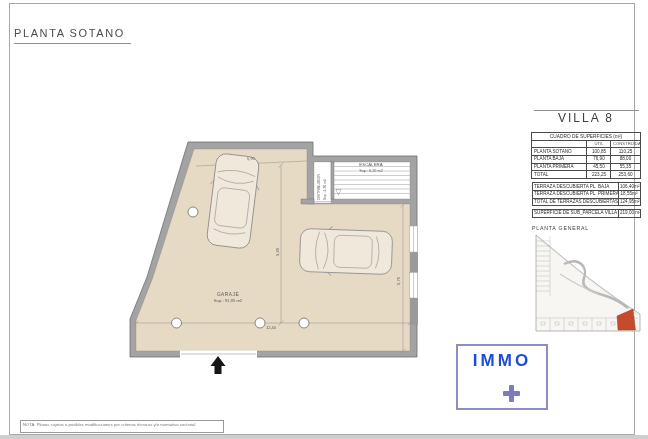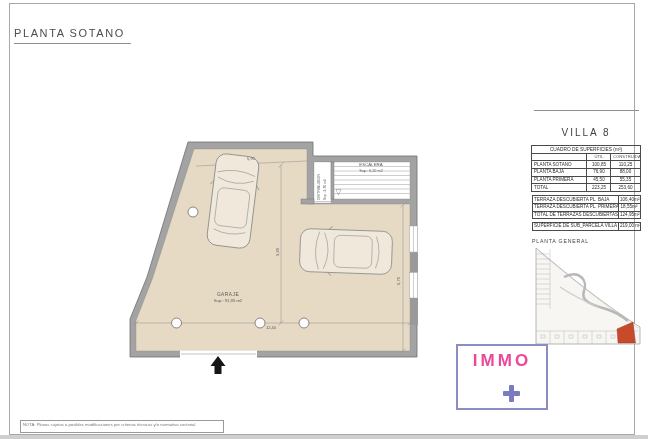--- a/index.html
+++ b/index.html
@@ -11,21 +11,21 @@
   .bottom-shadow{position:absolute;left:0;top:435px;width:648px;height:4px;background:#cfcfcf;}
   
   .drawing-title{position:absolute;left:14px;top:27px;font-size:11px;letter-spacing:1.6px;
                  color:#4d4d4d;border-bottom:1px solid #8f8f8f;padding:0 6px 4px 0;}
   
   svg.plan{position:absolute;left:0;top:0;}
   svg text{fill:#5a5a5a;}
   
   .panel{position:absolute;left:530px;top:110px;width:112px;}
   .panel-topline{border-top:1px solid #8f8f8f;width:105px;margin:0 auto;}
-  .villa-title{text-align:center;font-size:10px;letter-spacing:2px;color:#3f3f3f;margin-top:16px;}
+  .villa-title{text-align:center;font-size:12px;letter-spacing:2px;color:#3f3f3f;margin-top:0;}
   table{border-collapse:collapse;width:108px;margin:0 auto;table-layout:fixed;}
   td,th{border:0.5px solid #4a4a4a;font-size:4.6px;font-weight:normal;color:#2e2e2e;
         padding:0.5px 1.5px;line-height:1.25;white-space:nowrap;overflow:hidden;}
   .t-surfaces{margin-top:7px;}
   .t-surfaces .hd{text-align:center;font-size:4.8px;}
   .t-surfaces .colhd{text-align:center;color:#555;font-size:4.2px;}
   .t-surfaces .num{text-align:center;}
   .t-terraces{margin-top:3px;}
   .t-terraces .val{text-align:center;}
   .t-parcel{margin-top:2.5px;}
@@ -34,21 +34,21 @@
   .tcol-label{width:86px;} .tcol-val{width:22px;}
   .site-title{font-size:5.2px;letter-spacing:0.8px;color:#3f3f3f;margin:7px 0 3px 2px;}
   
   .note-box{position:absolute;left:20px;top:420px;width:198px;height:9px;
             border:0.5px solid #9a9a9a;font-size:4.2px;color:#777;
             padding:1px 2px;white-space:nowrap;overflow:hidden;background:#fff;}
   
   .logo{position:absolute;left:456px;top:344px;width:88px;height:62px;
         border:2px solid #8c8cc6;background:#fff;}
   .logo-immo{margin-top:6px;text-align:center;font-size:17px;font-weight:bold;
-             letter-spacing:3px;color:#ec4899;line-height:1;}
+             letter-spacing:3px;color:#1d4ed8;line-height:1;}
   .logo-mas{margin-top:1px;text-align:center;font-size:25px;font-weight:bold;
             letter-spacing:1px;color:#abe6ea;line-height:0.9;}
   .logo-plus-h{position:absolute;left:45px;top:45px;width:17px;height:5px;background:#7b7bbf;border-radius:1px;}
   .logo-plus-v{position:absolute;left:51px;top:39px;width:5px;height:17px;background:#7b7bbf;border-radius:1px;}
 </style>
 </head>
 <body>
 
 <div id="stage">
 

